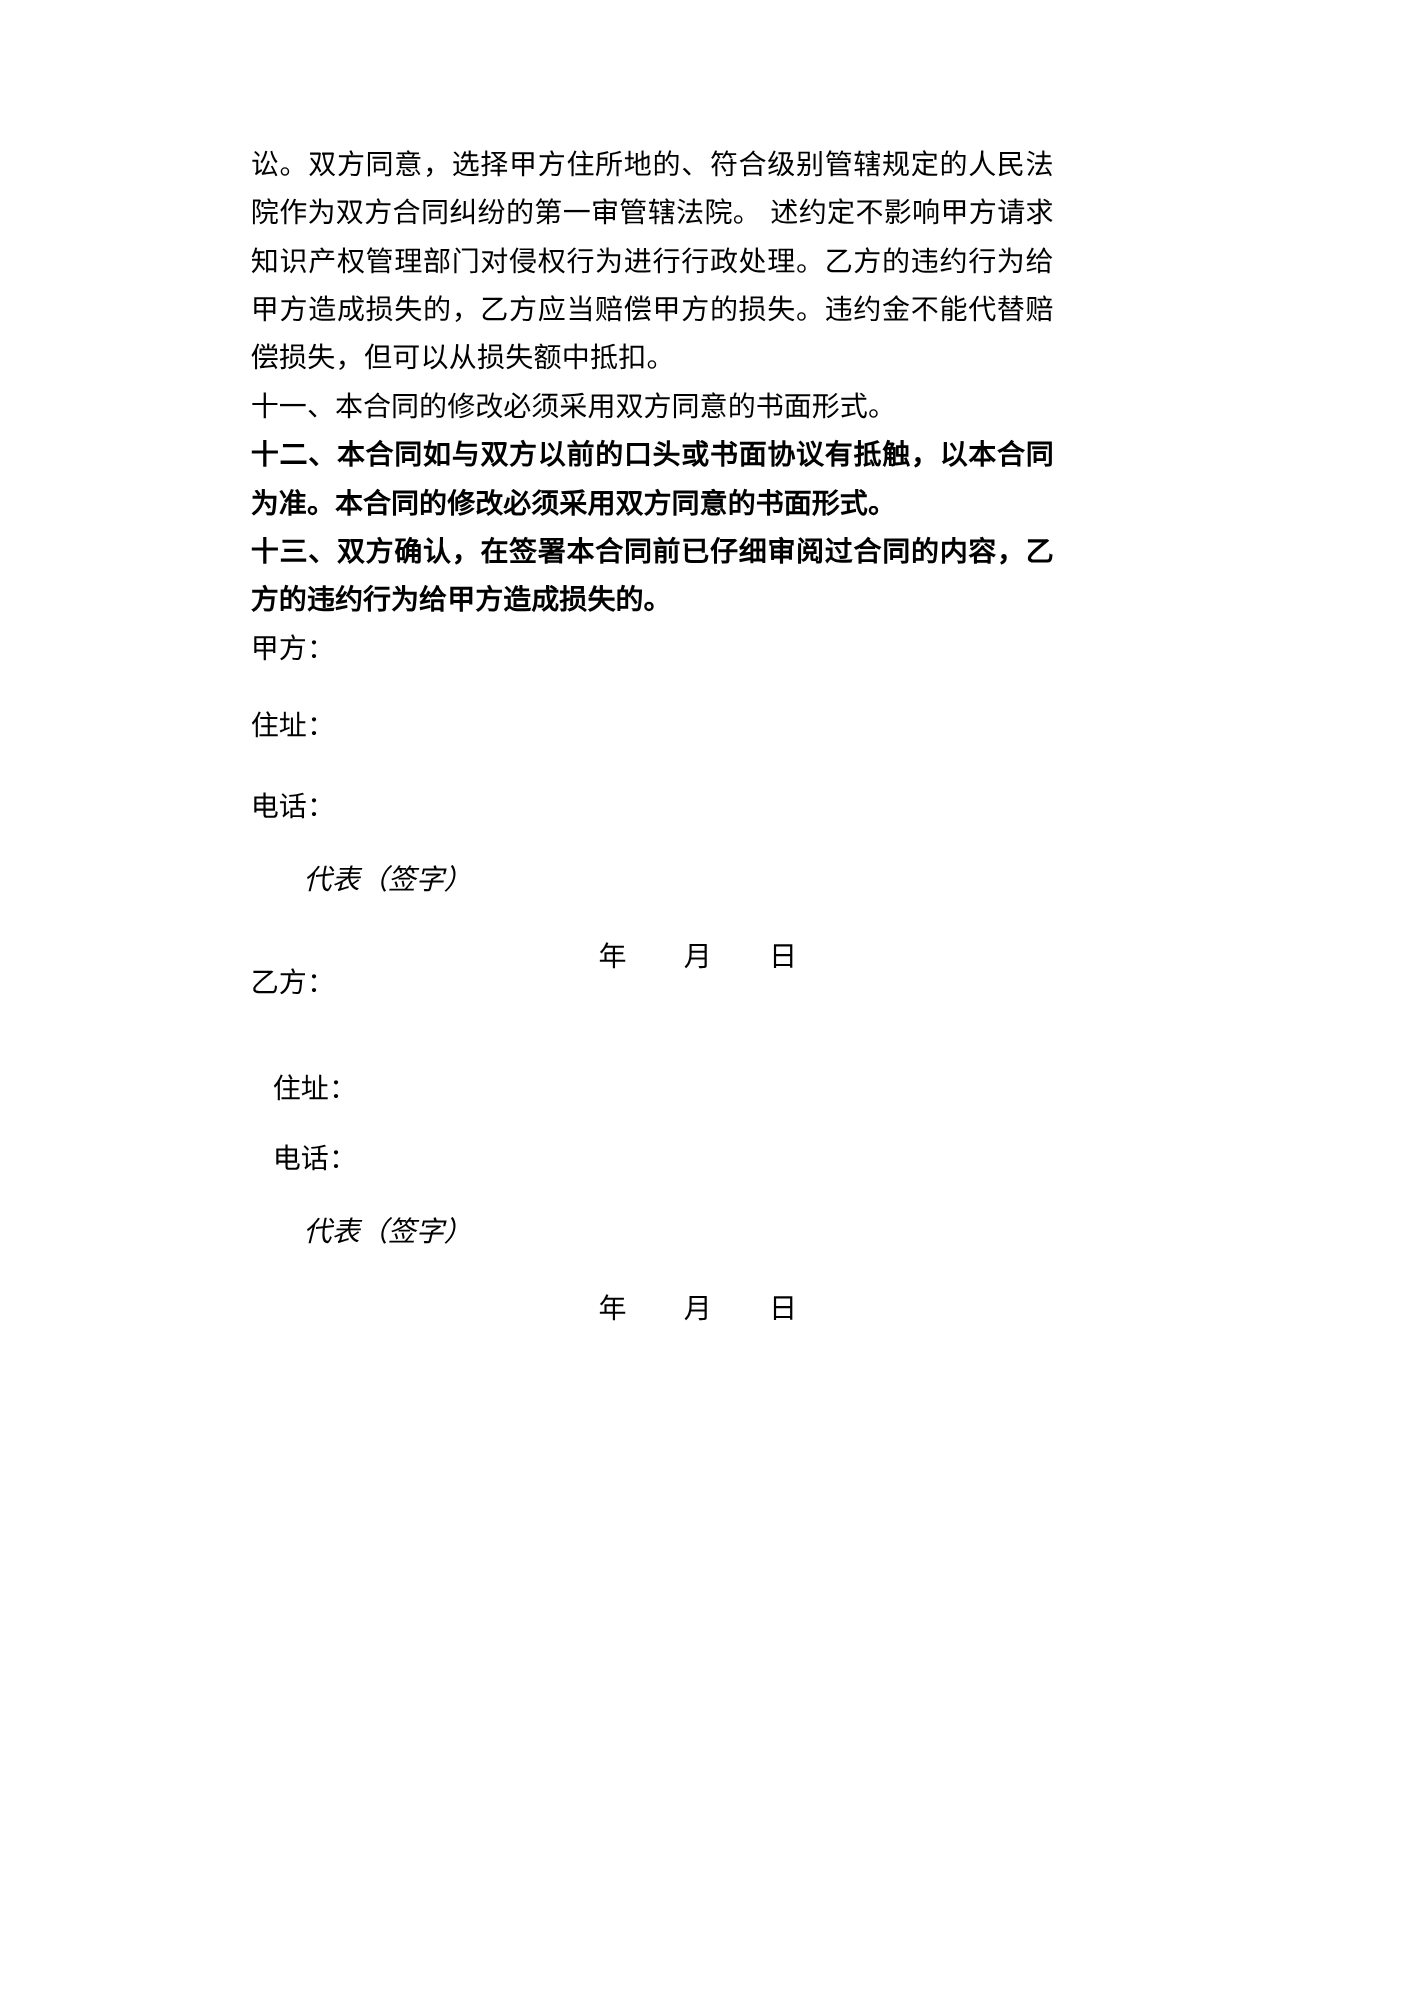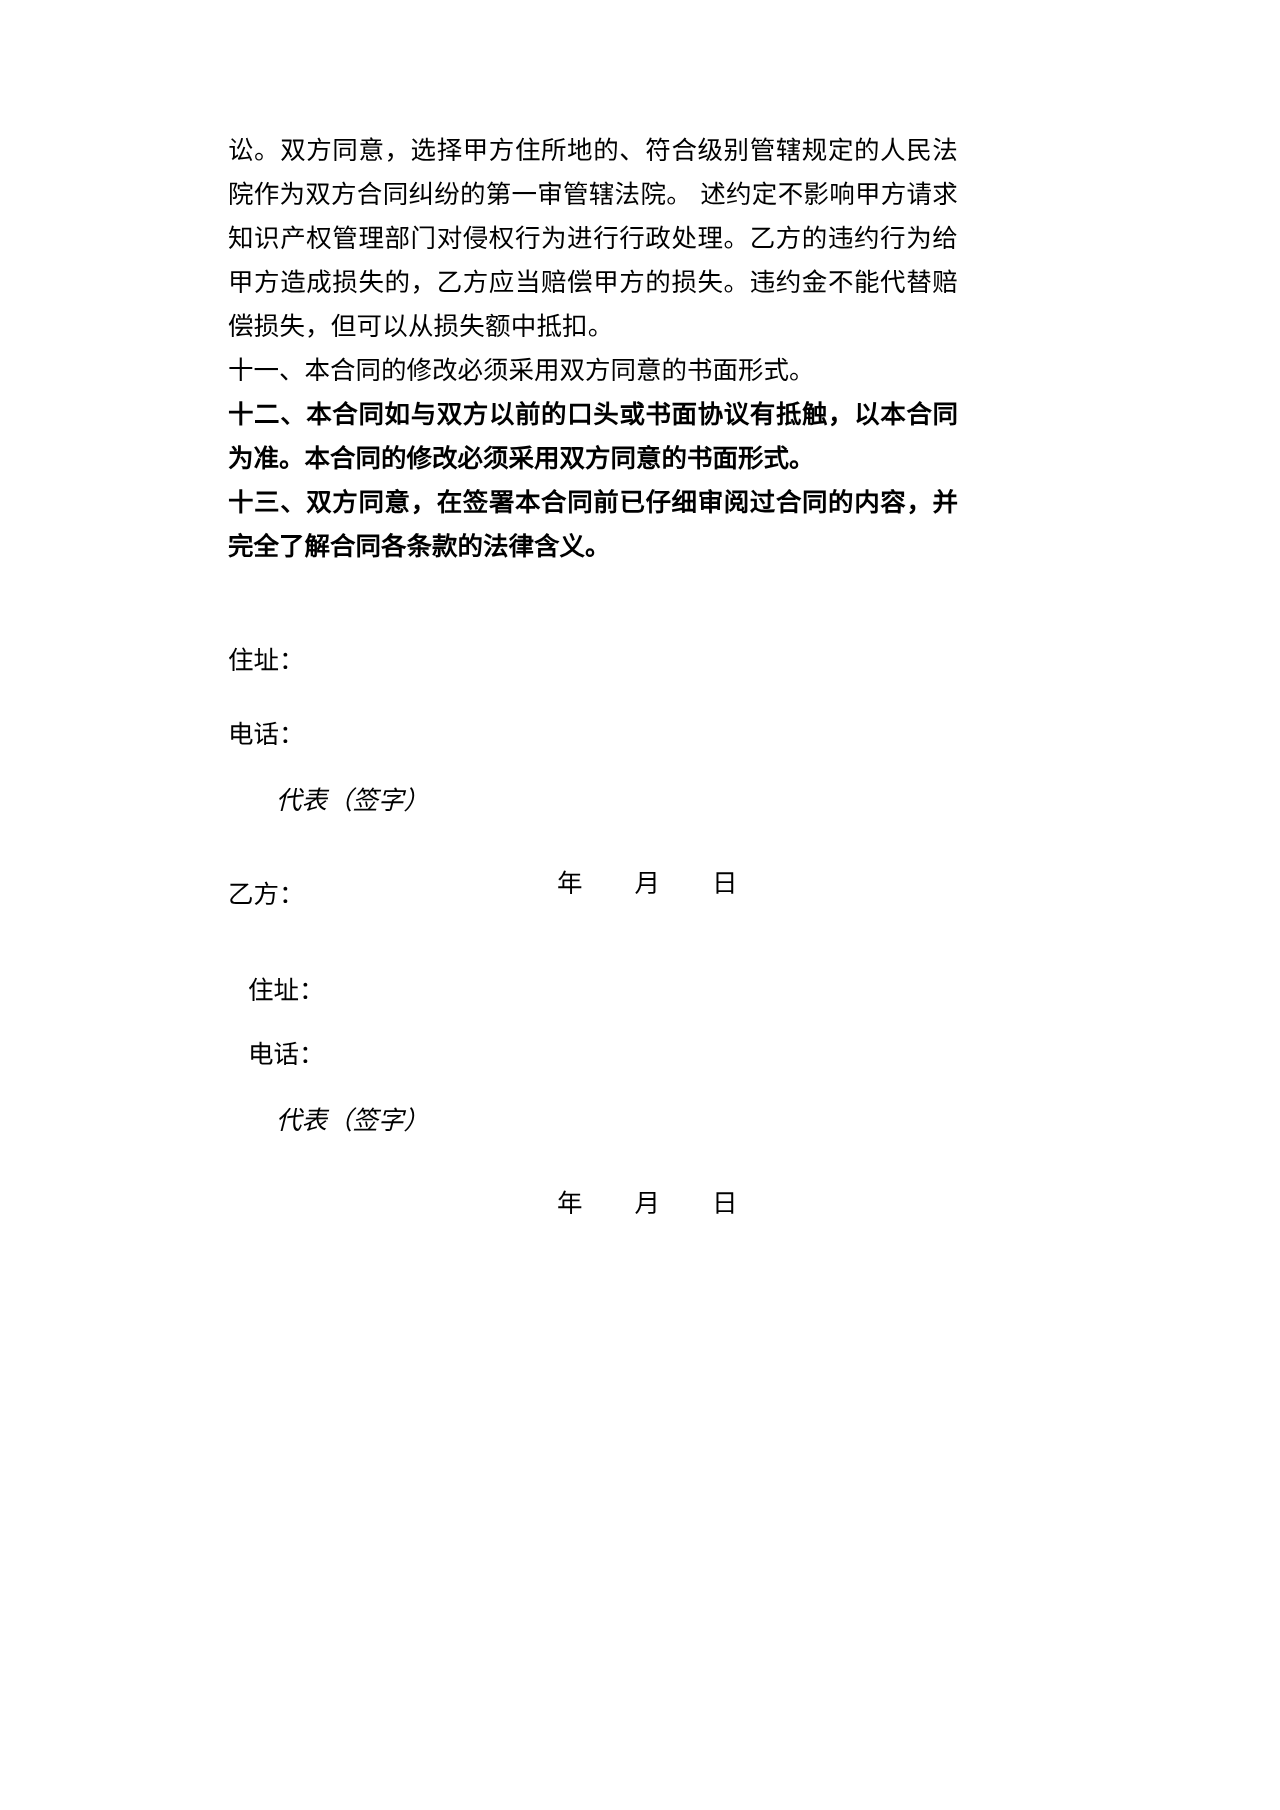--- a/index.html
+++ b/index.html
@@ -82,45 +82,48 @@
   .sig-line {
     margin: 0;
     white-space: pre;
   }
 
   .ind-0 { padding-left: 0px; }
   .ind-1 { padding-left: 20px; }
   .ind-2 { padding-left: 48px; font-style: italic; }
 
   .date-line {
-    margin: 13px;
+    margin: 0;
     white-space: pre;
     padding-left: 316px;
     letter-spacing: 0px;
   }
 
   .date-gap { display: inline-block; width: 52px; }
 </style>
 </head>
 <body>
 
 <div class="page">
 
   <div class="body-col">
 
     <p class="para p-cont">讼。双方同意，选择甲方住所地的、符合级别管辖规定的人民法院作为双方合同纠纷的第一审管辖法院。  述约定不影响甲方请求知识产权管理部门对侵权行为进行行政处理。乙方的违约行为给甲方造成损失的，乙方应当赔偿甲方的损失。违约金不能代替赔偿损失，但可以从损失额中抵扣。</p>
 
     <p class="clause p-gap-sm">十一、本合同的修改必须采用双方同意的书面形式。</p>
 
     <p class="clause-wrap p-gap-md">十二、本合同如与双方以前的口头或书面协议有抵触，以本合同为准。本合同的修改必须采用双方同意的书面形式。</p>
 
-    <p class="clause-wrap p-gap-sm">十三、双方同意，在签署本合同前已仔细审阅过合同的内容，并完全了解合同各条款的法律含义。</p>
+    <p class="clause-wrap p-gap-sm">十三、双方确认，在签署本合同前已仔细审阅过合同的内容，乙方的违约行为给甲方造成损失的。</p>
 
   </div>
 
+  <div class="sig-block" style="top:568px;">
+    <p class="sig-line ind-0">甲方：</p>
+  </div>
 
   <div class="sig-block" style="top:638px;">
     <p class="sig-line ind-0">住址：</p>
   </div>
 
   <div class="sig-block" style="top:712px;">
     <p class="sig-line ind-0">电话：</p>
   </div>
 
   <div class="sig-block" style="top:778px;">

